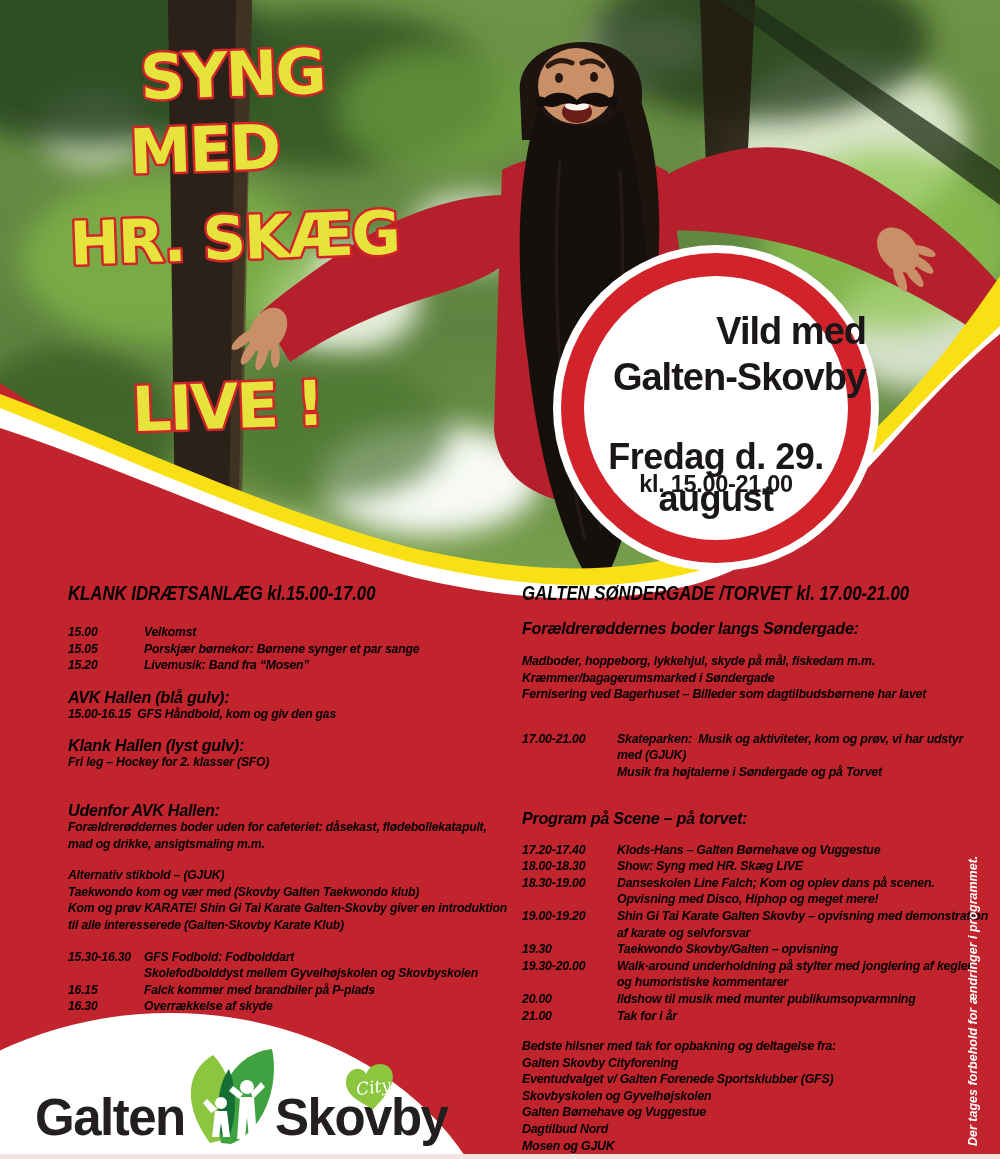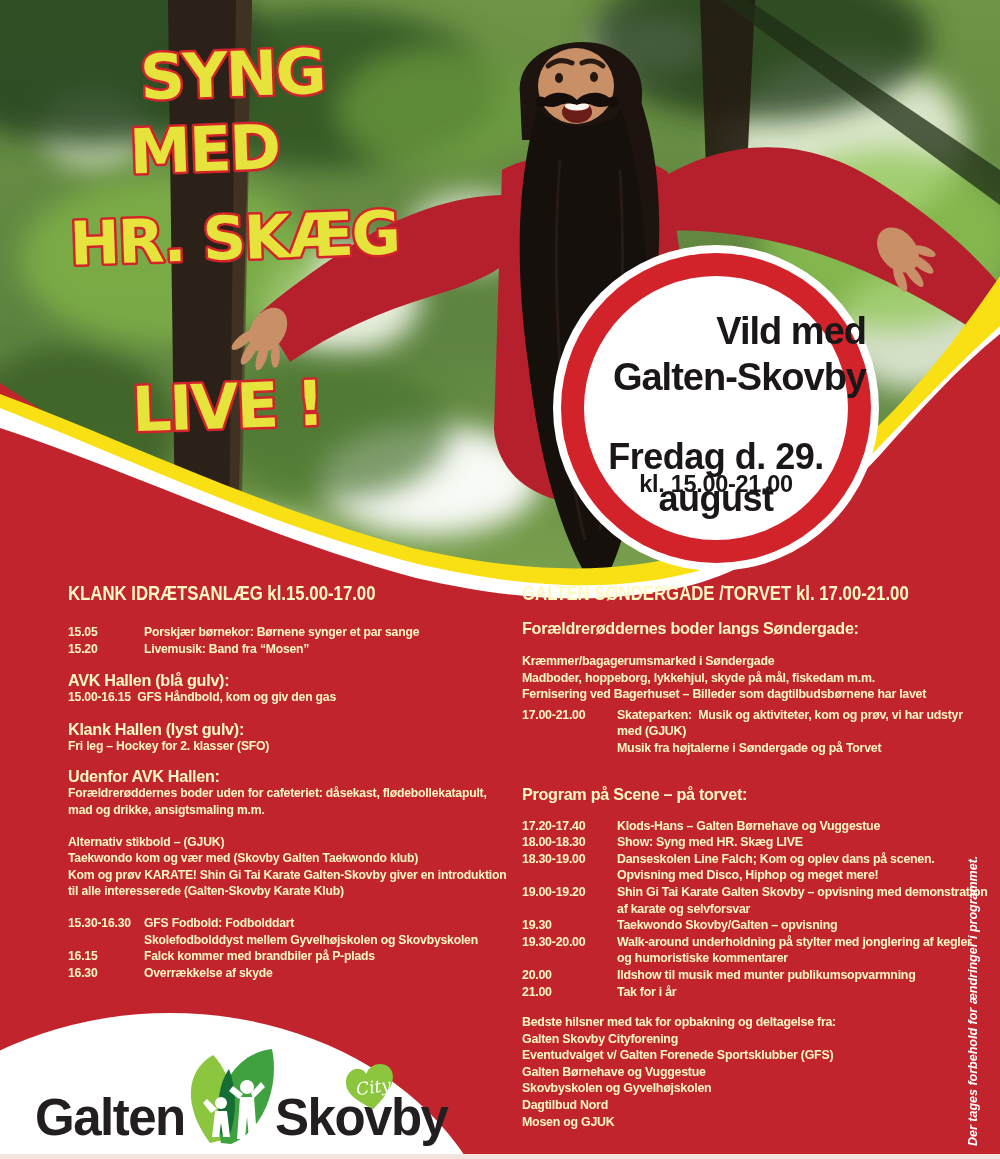--- a/index.html
+++ b/index.html
@@ -1,20 +1,20 @@
 <!DOCTYPE html>
 <html><head>
 <meta charset="utf-8">
 <style>
   html,body{margin:0;padding:0;background:#555;}
   .poster{position:relative;width:1000px;height:1159px;overflow:hidden;background:#C2242E;
           font-family:"Liberation Sans",sans-serif;}
   .layer{position:absolute;left:0;top:0;}
   
-  .col{position:absolute;color:#fef9c3;font-weight:bold;}
+  .col{position:absolute;color:#000000;font-weight:bold;font-style:italic;}
   .col-left{left:68px;top:583px;width:448px;font-size:12.2px;line-height:16.6px;letter-spacing:-0.2px;}
   .col-right{left:522px;top:583px;width:474px;font-size:12.4px;line-height:16.6px;letter-spacing:-0.25px;}
   .sec-header{font-size:19.5px;line-height:21px;transform:scaleX(.86);transform-origin:0 50%;
               white-space:nowrap;letter-spacing:0;}
   .subhead{font-size:16.2px;line-height:18px;letter-spacing:-0.3px;}
   .line{white-space:pre-wrap;}
   .row{display:flex;}
   .t{flex:none;width:76px;}
   .col-right .t{width:95px;}
   
@@ -166,36 +166,40 @@
     <div>Galten-Skovby</div>
   </div>
   <div class="badge-text badge-date">Fredag d. 29. august</div>
   <div class="badge-text badge-time">kl. 15.00-21.00</div>
 
   <div class="col col-left">
     <div class="sec-header">KLANK IDRÆTSANLÆG kl.15.00-17.00</div>
 
     <div style="margin-top:20px">
       <div class="row">
+        <span class="t">15.00</span>
+        <span class="d">Velkomst</span>
+      </div>
+      <div class="row">
         <span class="t">15.05</span>
         <span class="d">Porskjær børnekor: Børnene synger et par sange</span>
       </div>
       <div class="row">
         <span class="t">15.20</span>
         <span class="d">Livemusik: Band fra “Mosen”</span>
       </div>
     </div>
 
     <div class="subhead" style="margin-top:14px">AVK Hallen (blå gulv):</div>
     <div class="line">15.00-16.15  GFS Håndbold, kom og giv den gas</div>
 
     <div class="subhead" style="margin-top:14px">Klank Hallen (lyst gulv):</div>
     <div class="line">Fri leg – Hockey for 2. klasser (SFO)</div>
 
-    <div class="subhead" style="margin-top:13px">Udenfor AVK Hallen:</div>
+    <div class="subhead" style="margin-top:30px">Udenfor AVK Hallen:</div>
     <div class="line">Forældrerøddernes boder uden for cafeteriet: dåsekast, flødebollekatapult,</div>
     <div class="line">mad og drikke, ansigtsmaling m.m.</div>
 
     <div style="margin-top:15px">
       <div class="line">Alternativ stikbold – (GJUK)</div>
       <div class="line">Taekwondo kom og vær med (Skovby Galten Taekwondo klub)</div>
       <div class="line">Kom og prøv KARATE! Shin Gi Tai Karate Galten-Skovby giver en introduktion</div>
       <div class="line">til alle interesserede (Galten-Skovby Karate Klub)</div>
     </div>
 
@@ -218,26 +222,26 @@
       </div>
     </div>
   </div>
 
   <div class="col col-right">
     <div class="sec-header">GALTEN SØNDERGADE /TORVET kl. 17.00-21.00</div>
 
     <div class="subhead" style="margin-top:15px">Forældrerøddernes boder langs Søndergade:</div>
 
     <div style="margin-top:16px">
+      <div class="line">Madboder, hoppeborg, lykkehjul, skyde på mål, fiskedam m.m.</div>
       <div class="line">Kræmmer/bagagerumsmarked i Søndergade</div>
-      <div class="line">Madboder, hoppeborg, lykkehjul, skyde på mål, fiskedam m.m.</div>
       <div class="line">Fernisering ved Bagerhuset – Billeder som dagtilbudsbørnene har lavet</div>
     </div>
 
-    <div style="margin-top:4px">
+    <div style="margin-top:28px">
       <div class="row">
         <span class="t">17.00-21.00</span>
         <span class="d line">Skateparken:  Musik og aktiviteter, kom og prøv, vi har udstyr</span>
       </div>
       <div class="row">
         <span class="t"></span>
         <span class="d">med (GJUK)</span>
       </div>
       <div class="row">
         <span class="t"></span>
@@ -291,22 +295,22 @@
       <div class="row">
         <span class="t">21.00</span>
         <span class="d">Tak for i år</span>
       </div>
     </div>
 
     <div style="margin-top:14px">
       <div class="line">Bedste hilsner med tak for opbakning og deltagelse fra:</div>
       <div class="line">Galten Skovby Cityforening</div>
       <div class="line">Eventudvalget v/ Galten Forenede Sportsklubber (GFS)</div>
+      <div class="line">Skovbyskolen og Gyvelhøjskolen</div>
       <div class="line">Galten Børnehave og Vuggestue</div>
-      <div class="line">Skovbyskolen og Gyvelhøjskolen</div>
       <div class="line">Dagtilbud Nord</div>
       <div class="line">Mosen og GJUK</div>
     </div>
   </div>
 
   <div class="logo-wrap">
     <svg width="430" height="112" viewBox="0 0 430 112" style="font-family:'Liberation Sans',sans-serif;">
       <text x="10" y="90" font-size="51" font-weight="bold" letter-spacing="-1.5" fill="#231F20">Galten</text>
 
       <g>

